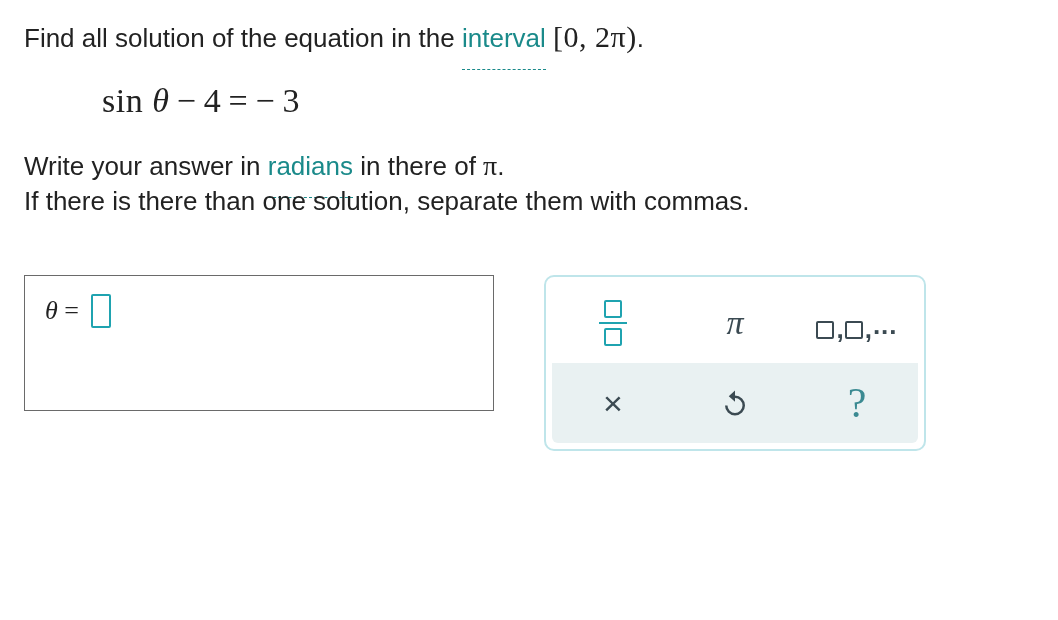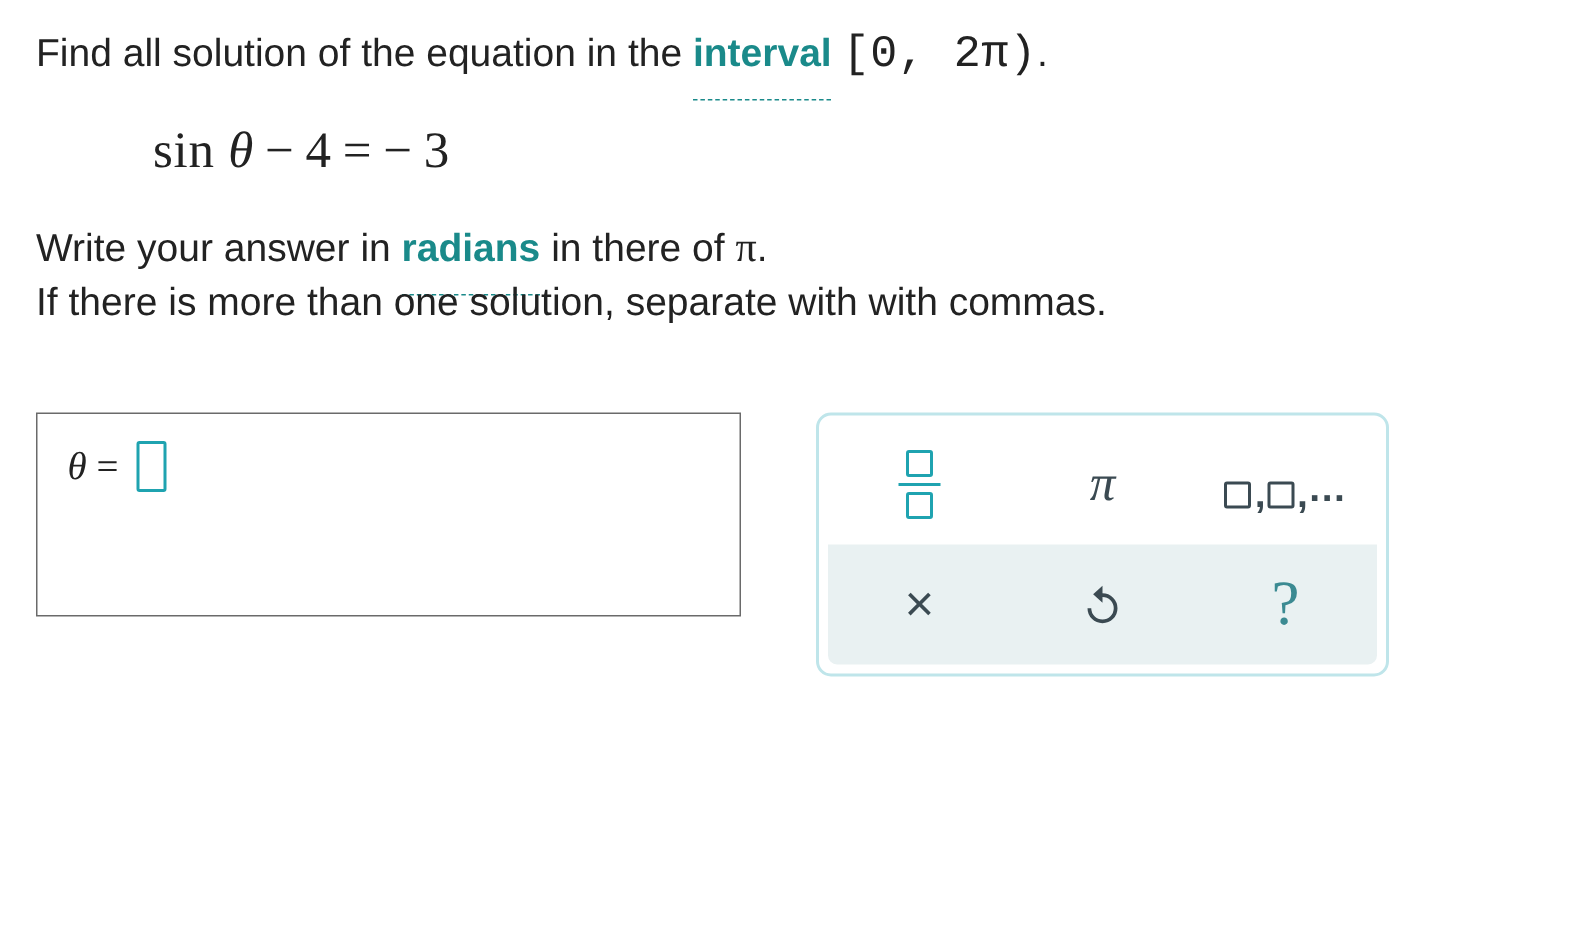--- a/index.html
+++ b/index.html
@@ -13,24 +13,23 @@
     background: #fff;
   }
   .line1 {
     margin: 0 0 28px 0;
   }
   .link {
     color: #1a8a8a;
     text-decoration: none;
     border-bottom: 1.5px dashed #1a8a8a;
     padding-bottom: 16px;
-    font-weight: bold;
   }
   .interval {
-    font-family: Liberation Mono, monospace;
+    font-family: Liberation Serif, serif;
     font-size: 30px;
     letter-spacing: 0.5px;
     text-align: center;
   }
   .equation {
     font-family: "Times New Roman", serif;
     font-size: 34px;
     margin: 0 0 30px 78px;
     letter-spacing: 0.5px;
   }
@@ -149,21 +148,21 @@
   <span class="interval"><span>[</span><span>0</span><span>, </span><span>2π</span><span>)</span></span><span>.</span>
 </p>
 
 <p class="equation">
   sin&nbsp;<span class="theta">θ</span> − 4 = − 3
 </p>
 
 <p class="line2">
   <span>Write your answer in </span><a href="#" class="link">radians</a><span> in there of </span><span class="pi-serif">π</span><span>.</span>
 </p>
-<p class="line3">If there is more than one solution, separate with with commas.</p>
+<p class="line3">If there is there than one solution, separate them with commas.</p>
 
 <div class="bottom-row">
   <div class="answer-box">
     <div class="answer-inner">
       <span class="theta-eq"><span class="th">θ</span>&nbsp;<span>=</span></span>
       <span class="input-slot"></span>
     </div>
   </div>
 
   <div class="palette">

